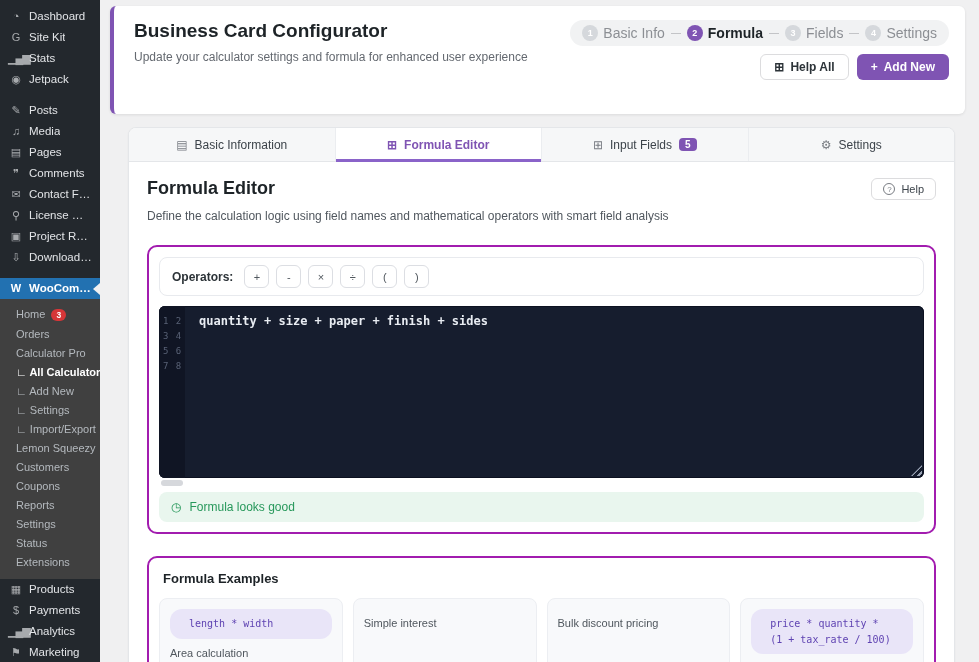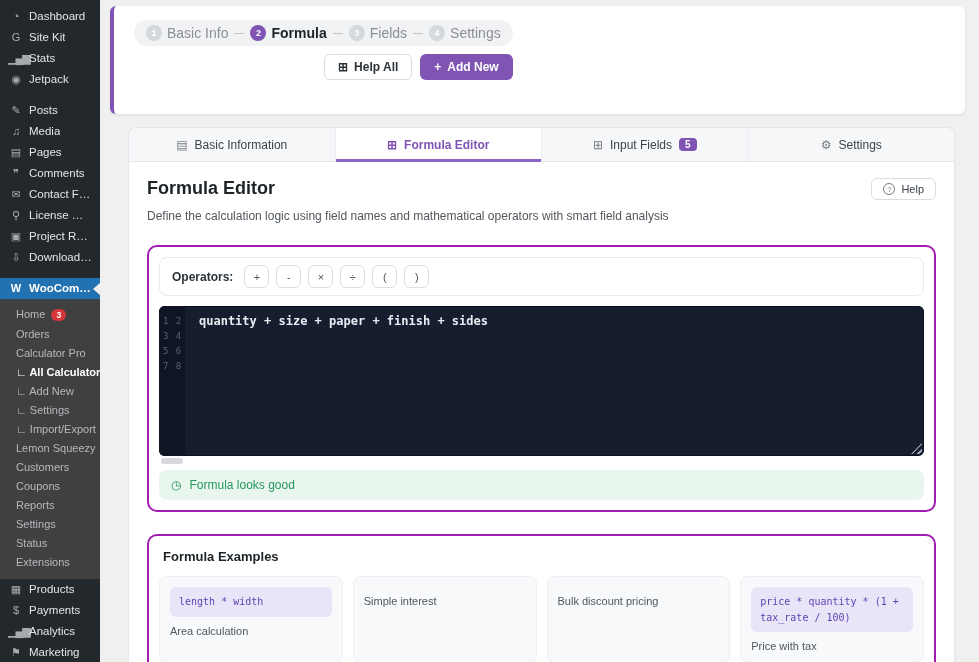--- a/index.html
+++ b/index.html
@@ -68,37 +68,37 @@
   .qcircle { width:12px; height:12px; border:1px solid #787c82; border-radius:50%; font-size:8px; display:inline-flex;
              align-items:center; justify-content:center; color:#787c82; }
 
   .section-box { border:2px solid #a21caf; border-radius:10px; padding:10px; margin-top:22px; }
 
   .ops-bar { border:1px solid #e8eaee; border-radius:8px; padding:7px 12px; display:flex; align-items:center; gap:7px; }
   .ops-label { font-size:12px; font-weight:bold; color:#2c3338; margin-right:4px; }
   .op-btn { min-width:25px; height:23px; padding:0 6px; border:1px solid #dcdee3; border-radius:6px; background:#fff;
             font-size:11px; color:#50575e; cursor:pointer; display:inline-flex; align-items:center; justify-content:center; }
 
-  .editor { margin-top:10px; background:#161d2e; border-radius:6px; height:150px; display:flex; position:relative;
+  .editor { margin-top:10px; background:#161d2e; border-radius:6px; height:172px; display:flex; position:relative;
             font-family:"DejaVu Sans Mono", monospace; box-shadow:inset 0 0 0 1px #0c1120; }
   .gutter { background:#101524; width:26px; padding:8px 3px 0 4px; border-radius:6px 0 0 6px; }
   .gutter div { color:#586175; font-size:9px; line-height:15px; letter-spacing:1px; white-space:nowrap; }
   .code-area { flex:1; padding:8px 10px 0 14px; color:#e8ecf2; font-size:12px; font-weight:bold; line-height:15px; outline:none; }
   .resize-handle { position:absolute; right:2px; bottom:2px; width:11px; height:11px; cursor:nwse-resize;
        background:repeating-linear-gradient(135deg, transparent 0 3px, #98a1b3 3px 4.5px); clip-path:polygon(100% 0,100% 100%,0 100%); }
   .hscroll-nub { width:22px; height:6px; background:#d6d8dc; border-radius:3px; margin-top:2px; margin-left:2px; }
 
   .status-ok { margin-top:6px; background:#e9f6ee; border-radius:8px; padding:8px 12px; display:flex; align-items:center; gap:8px;
                color:#27985b; font-size:12px; }
   .status-ok .sicon { font-size:12px; }
 
   .ex-head { font-size:13px; font-weight:bold; color:#1d2327; margin:3px 0 0 4px; }
   .ex-grid { display:grid; grid-template-columns:repeat(4,1fr); gap:10px; margin-top:12px; }
   .ex-card { background:#f8f9fb; border:1px solid #eceef2; border-radius:8px; padding:10px; min-height:76px; cursor:pointer; }
-  .ex-code { background:#e9e5f8; border-radius:6px; padding:7px 9px; font-family:"DejaVu Sans Mono", monospace; font-size:10px;
+  .ex-code { background:#e9e5f8; border-radius:12px; padding:7px 19px; font-family:"DejaVu Sans Mono", monospace; font-size:10px;
              color:#5f43b2; line-height:1.55; word-break:break-all; }
   .ex-cap { font-size:11px; color:#50575e; margin-top:8px; }
 </style>
 </head>
 <body>
 
 <nav class="sidebar">
   <div>
 
       <div class="mi">
@@ -277,20 +277,24 @@
         <span class="label">Marketing</span>
 
       </div>
 
     </div>
 </nav>
 
 <main class="content">
 
   <section class="header-card">
+    <div>
+      <h1 class="hc-title">Business Card Configurator</h1>
+      <p class="hc-sub">Update your calculator settings and formula for enhanced user experience</p>
+    </div>
     <div class="hc-right">
       <div class="stepper">
 
           <div class="step">
             <span class="step-num">1</span>
             <span class="step-label">Basic Info</span>
             <span class="step-sep"></span>
           </div>
 
           <div class="step on">

